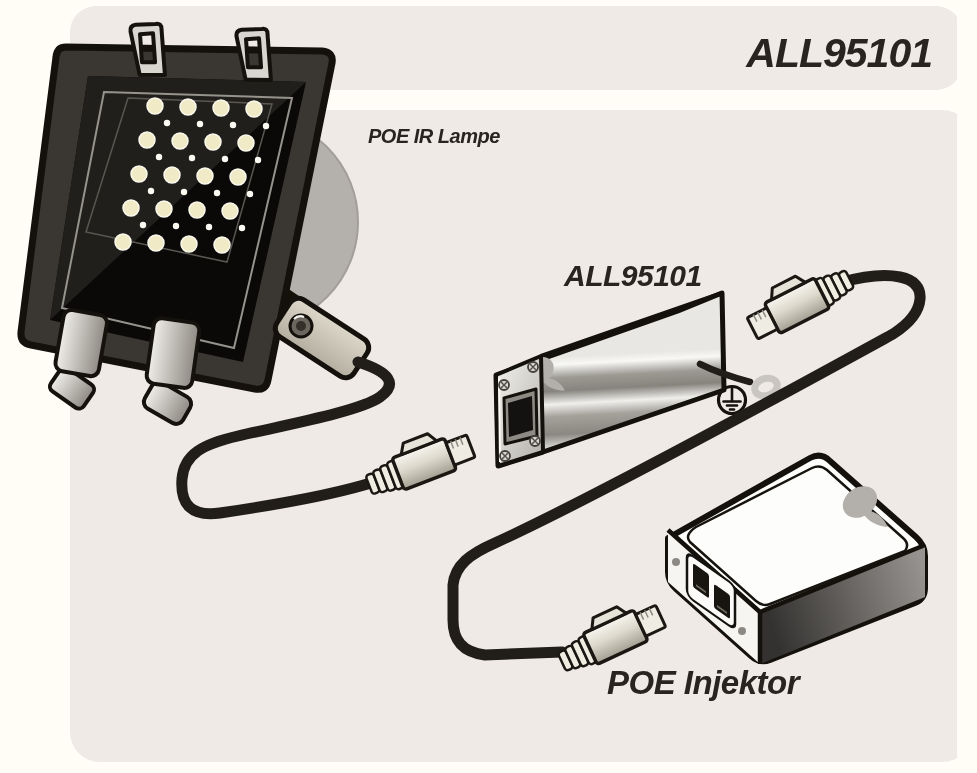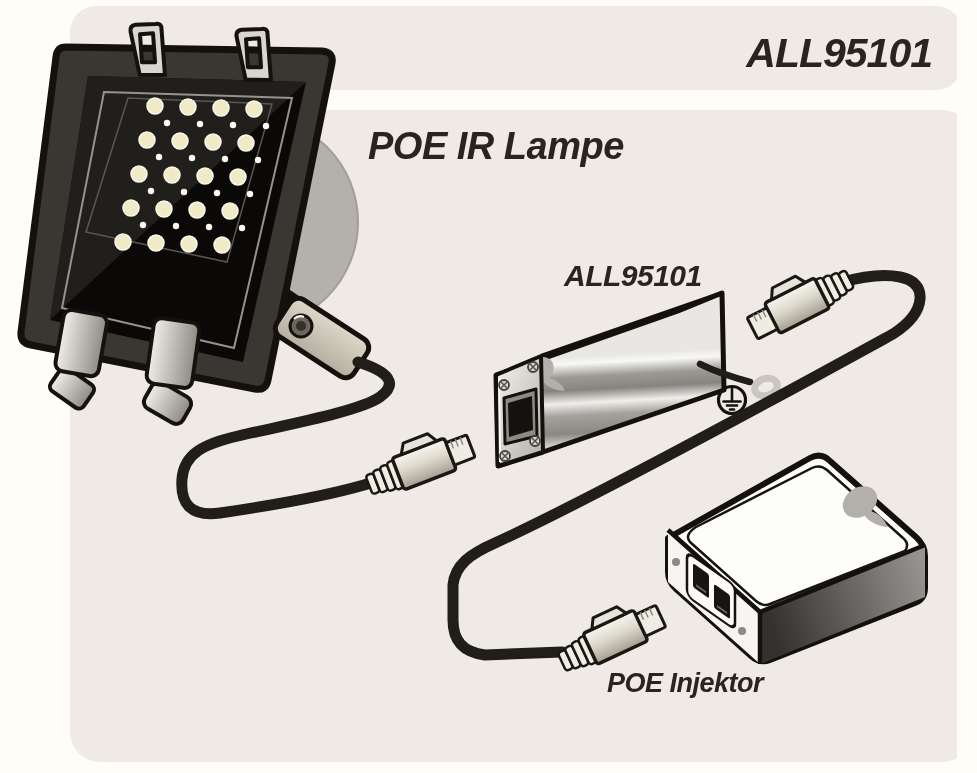--- a/index.html
+++ b/index.html
@@ -13,23 +13,23 @@
   .stage svg{position:absolute;left:0;top:0;}
   .label{
     position:absolute;
     font-style:italic;
     font-weight:bold;
     color:#29241f;
     white-space:nowrap;
     letter-spacing:-0.5px;
   }
   .title-label{left:640px;top:30px;width:292px;text-align:right;font-size:41px;letter-spacing:-1px;}
-  .lamp-label{left:368px;top:125px;font-size:38px;font-style:italic;}
+  .lamp-label{left:368px;top:125px;font-size:20px;font-style:italic;}
   .converter-label{left:564px;top:259px;font-size:30px;}
-  .injector-label{left:607px;top:666px;font-size:27px;line-height:34px;}
+  .injector-label{left:607px;top:666px;font-size:33px;line-height:34px;}
 </style>
 </head>
 <body>
 
 <div class="stage">
 
 <svg width="977" height="773" viewBox="0 0 977 773">
   <defs>
     <linearGradient id="gConnBody" x1="0" y1="0" x2="0" y2="1">
       <stop offset="0" stop-color="#f7f5ef"></stop>

